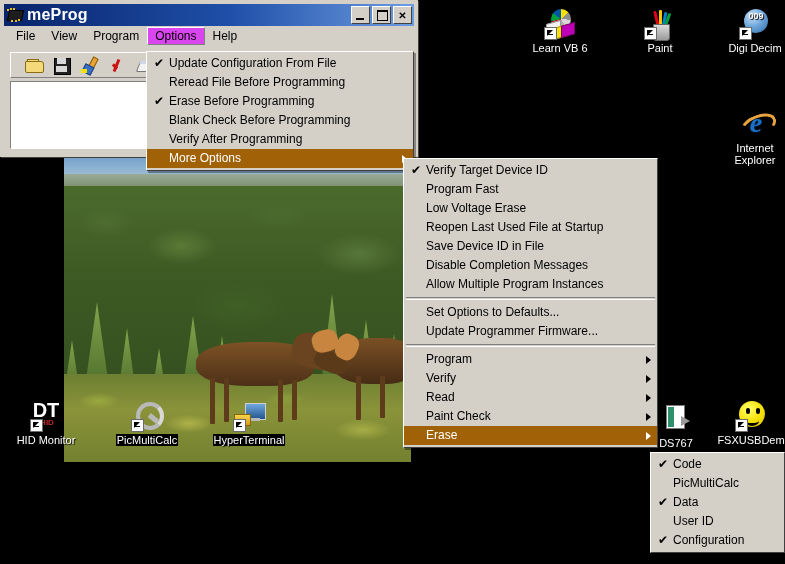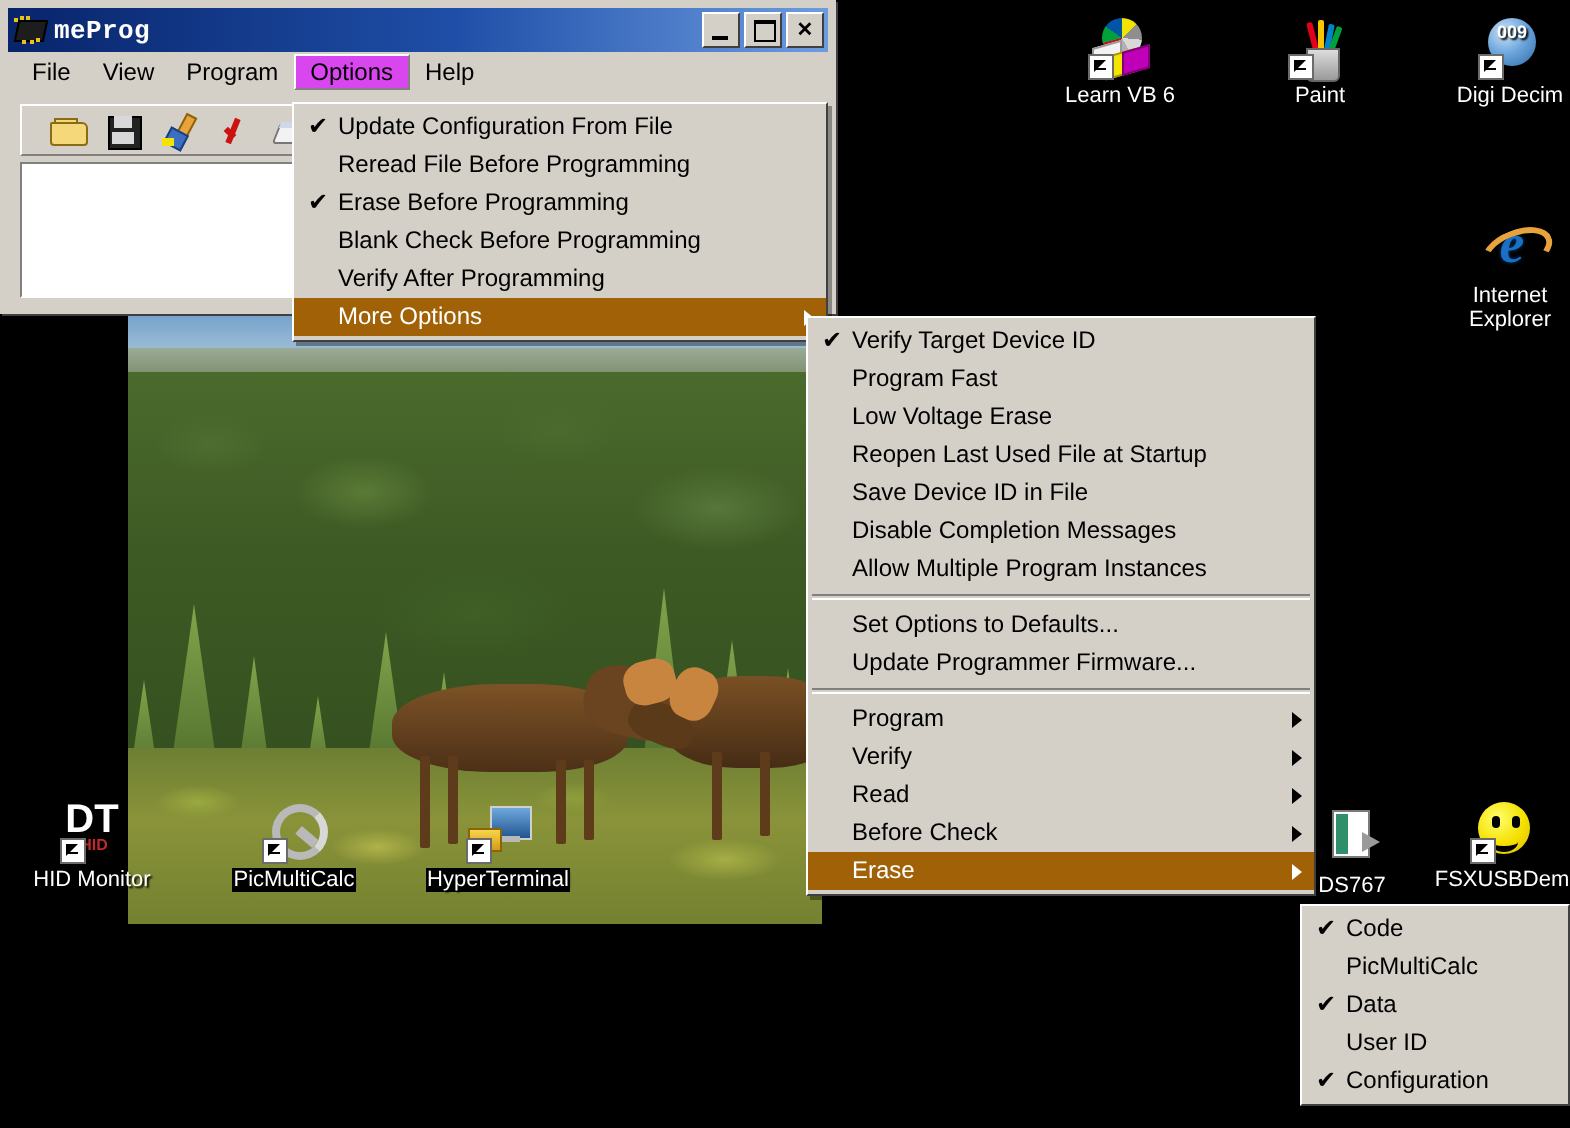--- a/index.html
+++ b/index.html
@@ -152,22 +152,22 @@
   }
   .titlebar{
     position:absolute;left:2px;top:2px;right:2px;height:22px;
     background:linear-gradient(90deg,#08246b 0%,#1f4fa8 55%,#6c9ce0 100%);
     display:flex;align-items:center;
   }
   .tb-icon{width:18px;height:16px;margin:0 3px 0 2px;position:relative;}
   .chip{position:absolute;left:2px;top:3px;width:13px;height:9px;background:#1d1d1d;
     border:1px solid #000;transform:skewX(-12deg);}
   .chip-pin{position:absolute;width:2px;height:2px;background:#e8c21a;}
-  .tb-title{color:#fff;font-weight:bold;font-size:13px;letter-spacing:.2px;
-    font-family:Liberation Mono, monospace;}
+  .tb-title{color:#fff;font-weight:bold;font-size:16px;letter-spacing:.2px;
+    font-family:Liberation Sans, sans-serif;}
   .tb-btns{margin-left:auto;display:flex;gap:2px;padding-right:2px;}
   .tbbtn{
     width:17px;height:16px;background:#d4d0c8;
     border-top:1px solid #fff;border-left:1px solid #fff;
     border-right:1px solid #404040;border-bottom:1px solid #404040;
     position:relative;cursor:pointer;
   }
   .tbbtn span{position:absolute;left:0;top:0;width:100%;height:100%;
     display:flex;align-items:center;justify-content:center;
     font-size:10px;font-weight:bold;color:#000;font-family:"Liberation Sans",sans-serif;}
@@ -516,21 +516,21 @@
     </div>
     <div class="mi">
       <span>Verify</span>
       <span class="arrow"></span>
     </div>
     <div class="mi">
       <span>Read</span>
       <span class="arrow"></span>
     </div>
     <div class="mi">
-      <span>Before Check</span>
+      <span>Paint Check</span>
       <span class="arrow"></span>
     </div>
     <div class="mi sel">
       <span>Erase</span>
       <span class="arrow"></span>
     </div>
   </div>
 
   <div class="menu" id="menu-erase">
     <div class="mi">

